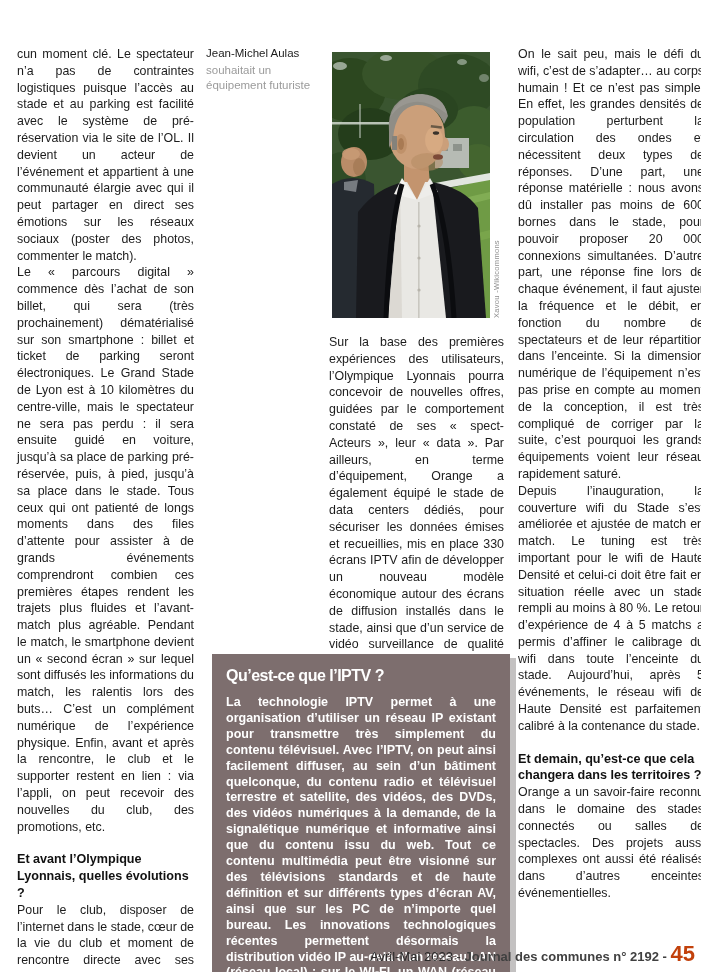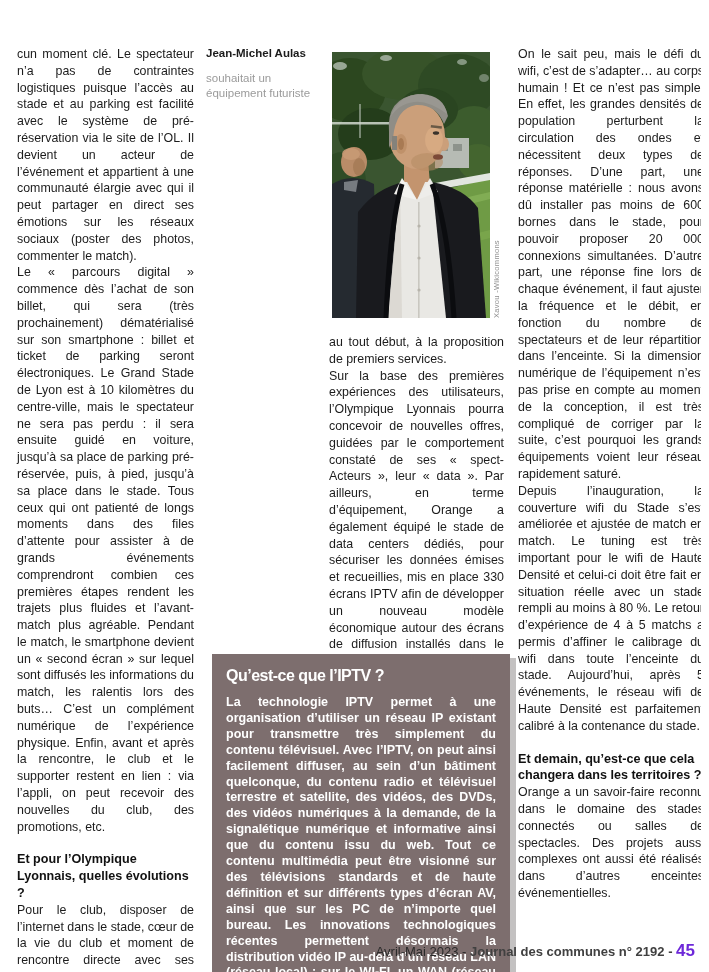--- a/index.html
+++ b/index.html
@@ -12,51 +12,51 @@
   .subhead {
     font-size:12.6px; font-weight:bold; line-height:16.8px; text-align:left;
     margin:16px 0 0 0; color:#111;
   }
   .subhead.first { margin-top:0; }
   .col-left  { left:17px;  top:46px;  width:177px; }
   .col-mid   { left:329px; top:334px; width:175px; }
   .col-right { left:518px; top:46px;  width:186px; }
 
   .caption { position:absolute; left:206px; top:46px; width:118px; font-size:11.5px; line-height:15px; text-align:left; }
-  .caption .name { display:block; font-weight:bold; color:#1c1c1c; margin-bottom:10px; }
+  .caption .name { display:block; font-weight:normal; color:#1c1c1c; margin-bottom:2px; }
   .caption .rest { display:block; color:#9b9b9b; }
 
   .photo { position:absolute; left:332px; top:52px; width:158px; height:266px; overflow:hidden; background:#3a5530; }
   .photo svg { display:block; }
   .photo-credit {
     position:absolute; left:492px; top:318px; transform:rotate(-90deg); transform-origin:0 0;
     font-size:7.5px; color:#8f8f8f; white-space:nowrap; letter-spacing:.3px;
   }
 
   .iptv-box {
     position:absolute; left:212px; top:654px; width:270px;
     background:#7d6e6e; color:#ffffff; padding:8px 14px 10px 14px;
     box-shadow:6px 4px 0 rgba(40,32,32,0.28);
   }
   .iptv-box h2 { margin:0 0 5px 0; font-size:16px; line-height:28px; letter-spacing:-0.5px; font-weight:bold; }
   .iptv-box p { margin:0; font-size:12.5px; font-weight:bold; line-height:15.9px; text-align:justify; }
 
   .footer { position:absolute; right:6px; top:941px; font-size:13px; color:#2a2a2a; white-space:nowrap; }
   .footer .journal { font-weight:bold; color:#404040; }
-  .footer .pagenum { font-weight:bold; font-size:17px; color:#6d28d9; }
+  .footer .pagenum { font-weight:bold; font-size:22px; color:#c2410c; }
 </style>
 </head>
 <body>
 
 <div class="page">
 
   <div class="col col-left">
     <p>cun moment clé. Le spectateur n’a pas de contraintes logistiques puisque l’accès au stade et au parking est facilité avec le système de pré-réservation via le site de l’OL. Il devient un acteur de l’événement et appartient à une communauté élargie avec qui il peut partager en direct ses émotions sur les réseaux sociaux (poster des photos, commenter le match).</p>
     <p>Le « parcours digital » commence dès l’achat de son billet, qui sera (très prochainement) dématérialisé sur son smartphone : billet et ticket de parking seront électroniques. Le Grand Stade de Lyon est à 10 kilomètres du centre-ville, mais le spectateur ne sera pas perdu : il sera ensuite guidé en voiture, jusqu’à sa place de parking pré-réservée, puis, à pied, jusqu’à sa place dans le stade. Tous ceux qui ont patienté de longs moments dans des files d’attente pour assister à de grands événements comprendront combien ces premières étapes rendent les trajets plus fluides et l’avant-match plus agréable. Pendant le match, le smartphone devient un « second écran » sur lequel sont diffusés les informations du match, les ralentis lors des buts… C’est un complément numérique de l’expérience physique. Enfin, avant et après la rencontre, le club et le supporter restent en lien : via l’appli, on peut recevoir des nouvelles du club, des promotions, etc.</p>
-    <h3 class="subhead">Et pour l’Olympique Lyonnais, quelles évolutions ?</h3>
+    <h3 class="subhead">Et avant l’Olympique Lyonnais, quelles évolutions ?</h3>
     <p>Pour le club, disposer de l’internet dans le stade, cœur de la vie du club et moment de rencontre directe avec ses supporters, permet de créer une nouvelle relation avec eux. Cela signifie, via l’appli, de mieux les connaître, et leur proposer des solutions adaptées. Après les premières rencontres, depuis janvier, Jean-Michel Aulas a pu constater une augmentation importante du panier moyen des visiteurs et d’après lui le Grand Stade devrait générer 200 M€ de recettes en 2016. Nous en sommes</p>
   </div>
 
   <div class="caption">
     <span class="name">Jean-Michel Aulas</span>
     <span class="rest">souhaitait un équipement futuriste</span>
   </div>
 
   <div class="photo">
     <svg viewBox="0 0 158 266" width="158" height="266" preserveAspectRatio="none">
@@ -118,21 +118,20 @@
       <path d="M58 66 Q66 42 90 42 Q112 44 115 62 Q96 48 82 50 Q66 52 58 66 Z" fill="#999791"></path>
       <rect x="60" y="84" width="5" height="14" fill="#84827b"></rect>
       <rect x="99" y="73" width="11" height="2.6" fill="#6a5a46" transform="rotate(6 99 73)"></rect>
       <ellipse cx="104" cy="81" rx="3.2" ry="1.8" fill="#3a332b"></ellipse>
       <ellipse cx="106" cy="105" rx="5" ry="2.8" fill="#7c4a38"></ellipse>
     </svg>
   </div>
   <div class="photo-credit">Xavou -Wikicommons</div>
 
   <div class="col col-mid">
-    <p>au tout début, à la proposition de premiers services.</p>
     <p>Sur la base des premières expériences des utilisateurs, l’Olympique Lyonnais pourra concevoir de nouvelles offres, guidées par le comportement constaté de ses « spect-Acteurs », leur « data ». Par ailleurs, en terme d’équipement, Orange a également équipé le stade de data centers dédiés, pour sécuriser les données émises et recueillies, mis en place 330 écrans IPTV afin de développer un nouveau modèle économique autour des écrans de diffusion installés dans le stade, ainsi que d’un service de vidéo surveillance de qualité exceptionnelle, appuyée par 270 caméras.</p>
   </div>
 
   <div class="iptv-box">
     <h2>Qu’est-ce que l’IPTV ?</h2>
     <p>La technologie IPTV permet à une organisation d’utiliser un réseau IP existant pour transmettre très simplement du contenu télévisuel. Avec l’IPTV, on peut ainsi facilement diffuser, au sein d’un bâtiment quelconque, du contenu radio et télévisuel terrestre et satellite, des vidéos, des DVDs, des vidéos numériques à la demande, de la signalétique numérique et informative ainsi que du contenu issu du web. Tout ce contenu multimédia peut être visionné sur des télévisions standards et de haute définition et sur différents types d’écran AV, ainsi que sur les PC de n’importe quel bureau. Les innovations technologiques récentes permettent désormais la distribution vidéo IP au-delà d’un réseau LAN (réseau local) : sur le WI-FI, un WAN (réseau étendu), Internet et les appareils mobiles.</p>
   </div>
 
   <div class="col col-right">
     <p>On le sait peu, mais le défi du wifi, c’est de s’adapter… au corps humain ! Et ce n’est pas simple. En effet, les grandes densités de population perturbent la circulation des ondes et nécessitent deux types de réponses. D’une part, une réponse matérielle : nous avons dû installer pas moins de 600 bornes dans le stade, pour pouvoir proposer 20 000 connexions simultanées. D’autre part, une réponse fine lors de chaque événement, il faut ajuster la fréquence et le débit, en fonction du nombre de spectateurs et de leur répartition dans l’enceinte. Si la dimension numérique de l’équipement n’est pas prise en compte au moment de la conception, il est très compliqué de corriger par la suite, c’est pourquoi les grands équipements voient leur réseau rapidement saturé.</p>

